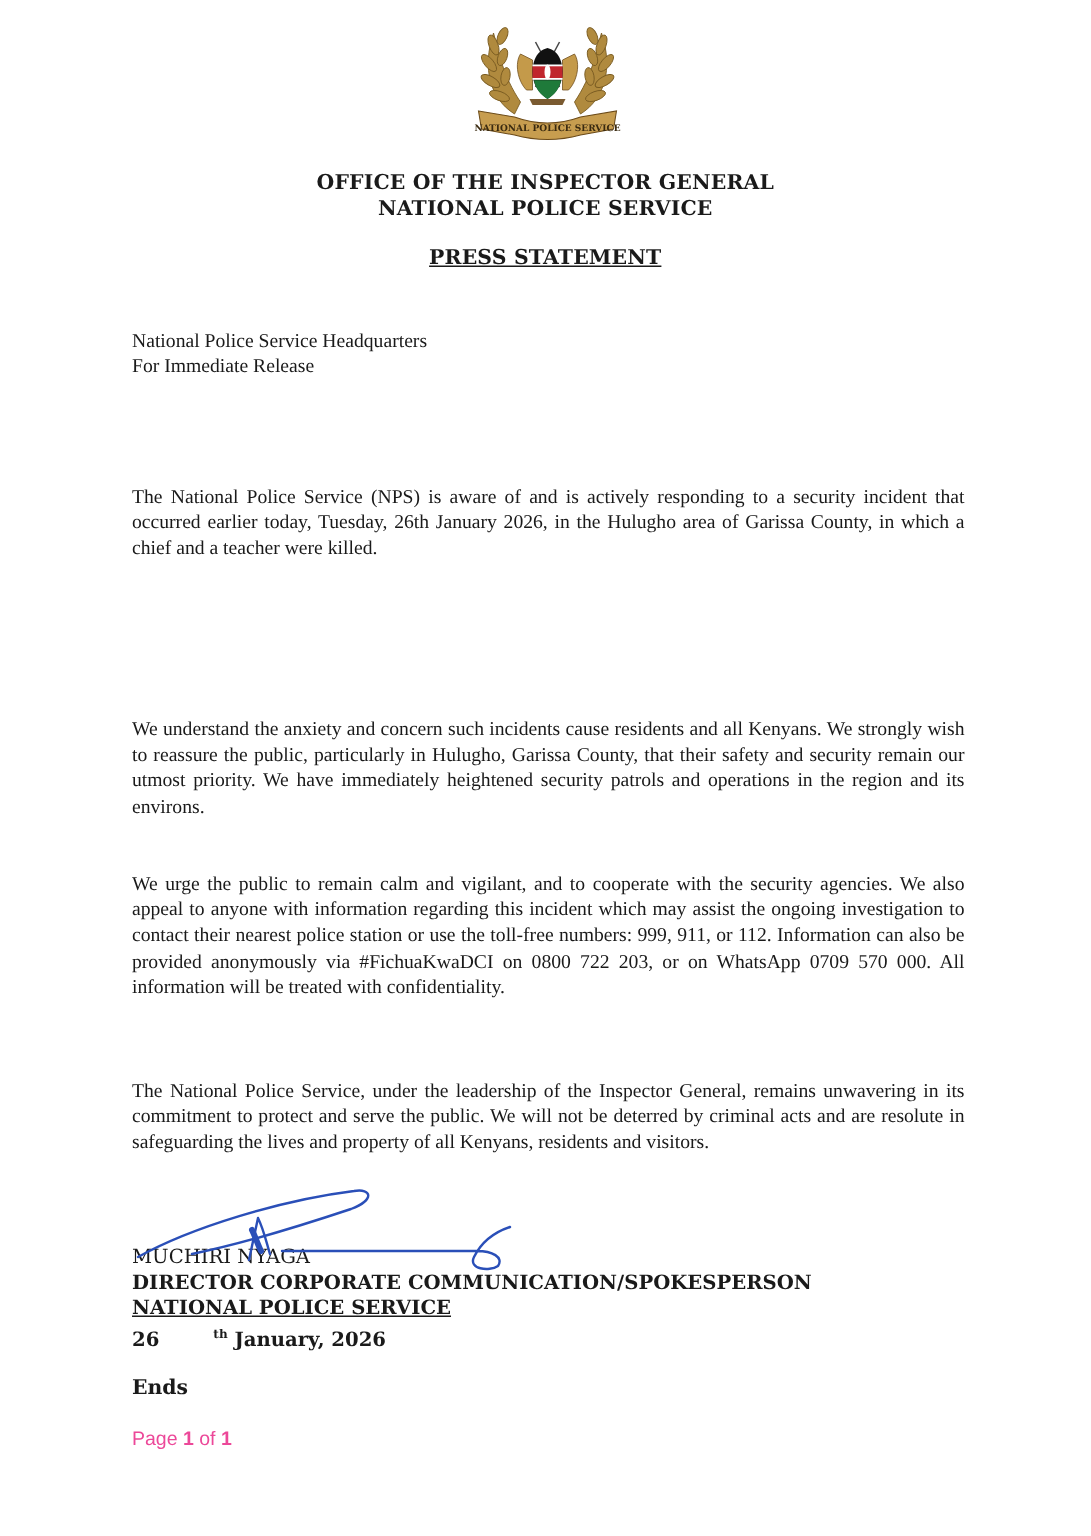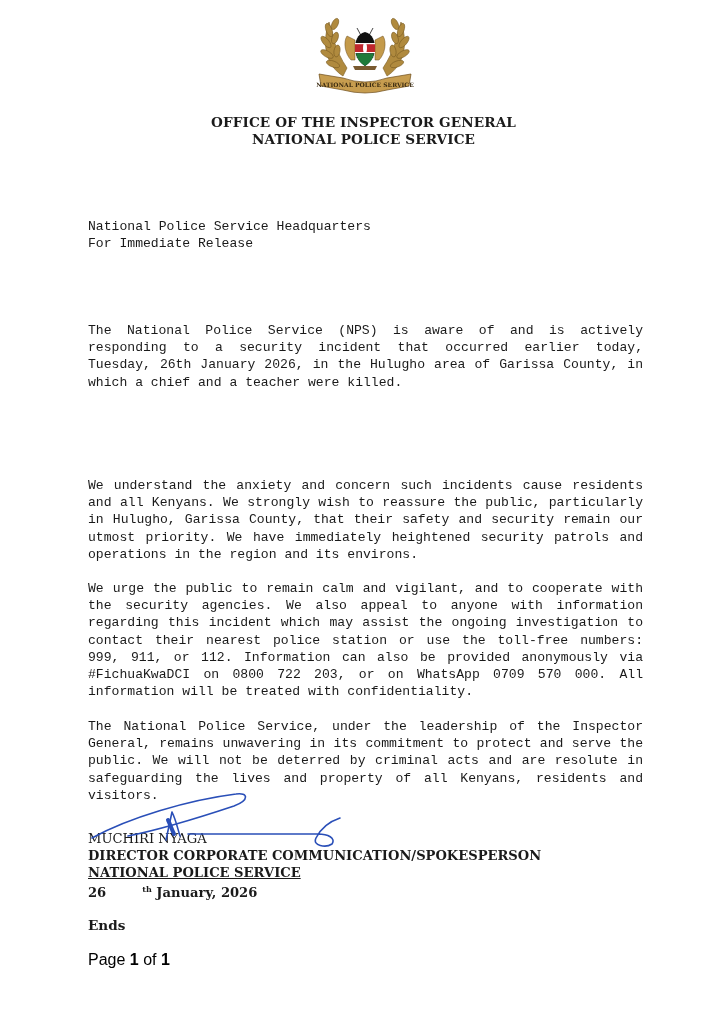--- a/index.html
+++ b/index.html
@@ -3,37 +3,37 @@
 <meta charset="utf-8">
 <style>
   html, body { margin: 0; padding: 0; background: #ffffff; }
   body { width: 727px; height: 1024px; position: relative; overflow: hidden; color: #1a1a1a; }
   .page { position: absolute; left: 0; top: 0; width: 727px; height: 1024px; background: #fff; }
   .logo { position: absolute; left: 313px; top: 6px; width: 104px; height: 88px; }
   .hdr { position: absolute; left: 0; width: 727px; text-align: center; font-family: "DejaVu Serif", serif; font-weight: bold; font-size: 13.6px; letter-spacing: 0.1px; }
   .hdr1 { top: 114px; }
   .hdr2 { top: 131px; }
   .ps { top: 164px; text-decoration: underline; }
-  .block { position: absolute; left: 88px; width: 555px; font-family: Liberation Mono, monospace; font-size: 13.1px; line-height: 17.2px; }
+  .block { position: absolute; left: 88px; width: 555px; font-family: Liberation Serif, serif; font-size: 13.1px; line-height: 17.2px; }
   .meta { top: 218px; }
   .title { top: 268px; font-weight: bold; text-decoration: underline; text-align: justify; text-align-last: left; font-size: 13.4px; }
   .p { text-align: justify; }
   .p1 { top: 322px; }
   .p2 { top: 408px; }
   .p3 { top: 477px; }
   .p4 { top: 580px; }
   .p5 { top: 718px; }
   .sig-line { position: absolute; left: 88px; font-family: "DejaVu Serif", serif; font-size: 13.1px; line-height: 17.2px; white-space: nowrap; }
   .sig-name { top: 830px; }
   .sig-title { top: 847px; font-weight: bold; }
   .sig-org { top: 864px; font-weight: bold; text-decoration: underline; }
   .sig-date { top: 881px; font-weight: bold; }
   .sig-date sup { font-size: 8px; vertical-align: 5px; margin-left: 36px; }
   .ends { position: absolute; left: 88px; top: 917px; font-family: "DejaVu Serif", serif; font-weight: bold; font-size: 13.6px; text-align: center; }
-  .pagenum { position: absolute; left: 88px; top: 951px; font-family: "Liberation Sans", sans-serif; font-size: 16px; color: #000000; }
+  .pagenum { position: absolute; left: 88px; top: 951px; font-family: "Liberation Sans", sans-serif; font-size: 13px; color: #ec4899; }
   .pagenum b { font-weight: bold; }
   .signature { position: absolute; left: 88px; top: 790px; width: 270px; height: 60px; pointer-events: none; }
 </style>
 </head>
 <body>
 
 <div class="page">
 
   <svg class="logo" viewBox="0 0 104 88">
 
@@ -73,20 +73,21 @@
     <ellipse cx="52" cy="42" rx="2" ry="5" fill="#fff"></ellipse>
 
     <path d="M40 60 L64 60 L62 64 L42 64 Z" fill="#7a5a30"></path>
 
     <path d="M6 68 L30 72 Q52 80 74 72 L98 68 L96 80 L74 84 Q52 90 30 84 L8 80 Z" fill="#c79d4f" stroke="#6b4a18" stroke-width="0.7"></path>
     <text x="52" y="81" text-anchor="middle" font-family="DejaVu Serif, serif" font-size="6" font-weight="bold" fill="#3a2a10">NATIONAL POLICE SERVICE</text>
   </svg>
 
   <div class="hdr hdr1">OFFICE OF THE INSPECTOR GENERAL</div>
   <div class="hdr hdr2">NATIONAL POLICE SERVICE</div>
+  <div class="hdr ps">PRESS STATEMENT</div>
 
   <div class="block meta">
     <div>National Police Service Headquarters</div>
     <div>For Immediate Release</div>
   </div>
 
 
   <div class="block p p1">The National Police Service (NPS) is aware of and is actively responding to a security incident that occurred earlier today, Tuesday, 26th January 2026, in the Hulugho area of Garissa County, in which a chief and a teacher were killed.</div>
   <div class="block p p3">We understand the anxiety and concern such incidents cause residents and all Kenyans. We strongly wish to reassure the public, particularly in Hulugho, Garissa County, that their safety and security remain our utmost priority. We have immediately heightened security patrols and operations in the region and its environs.</div>
   <div class="block p p4">We urge the public to remain calm and vigilant, and to cooperate with the security agencies. We also appeal to anyone with information regarding this incident which may assist the ongoing investigation to contact their nearest police station or use the toll-free numbers: 999, 911, or 112. Information can also be provided anonymously via #FichuaKwaDCI on 0800 722 203, or on WhatsApp 0709 570 000. All information will be treated with confidentiality.</div>

